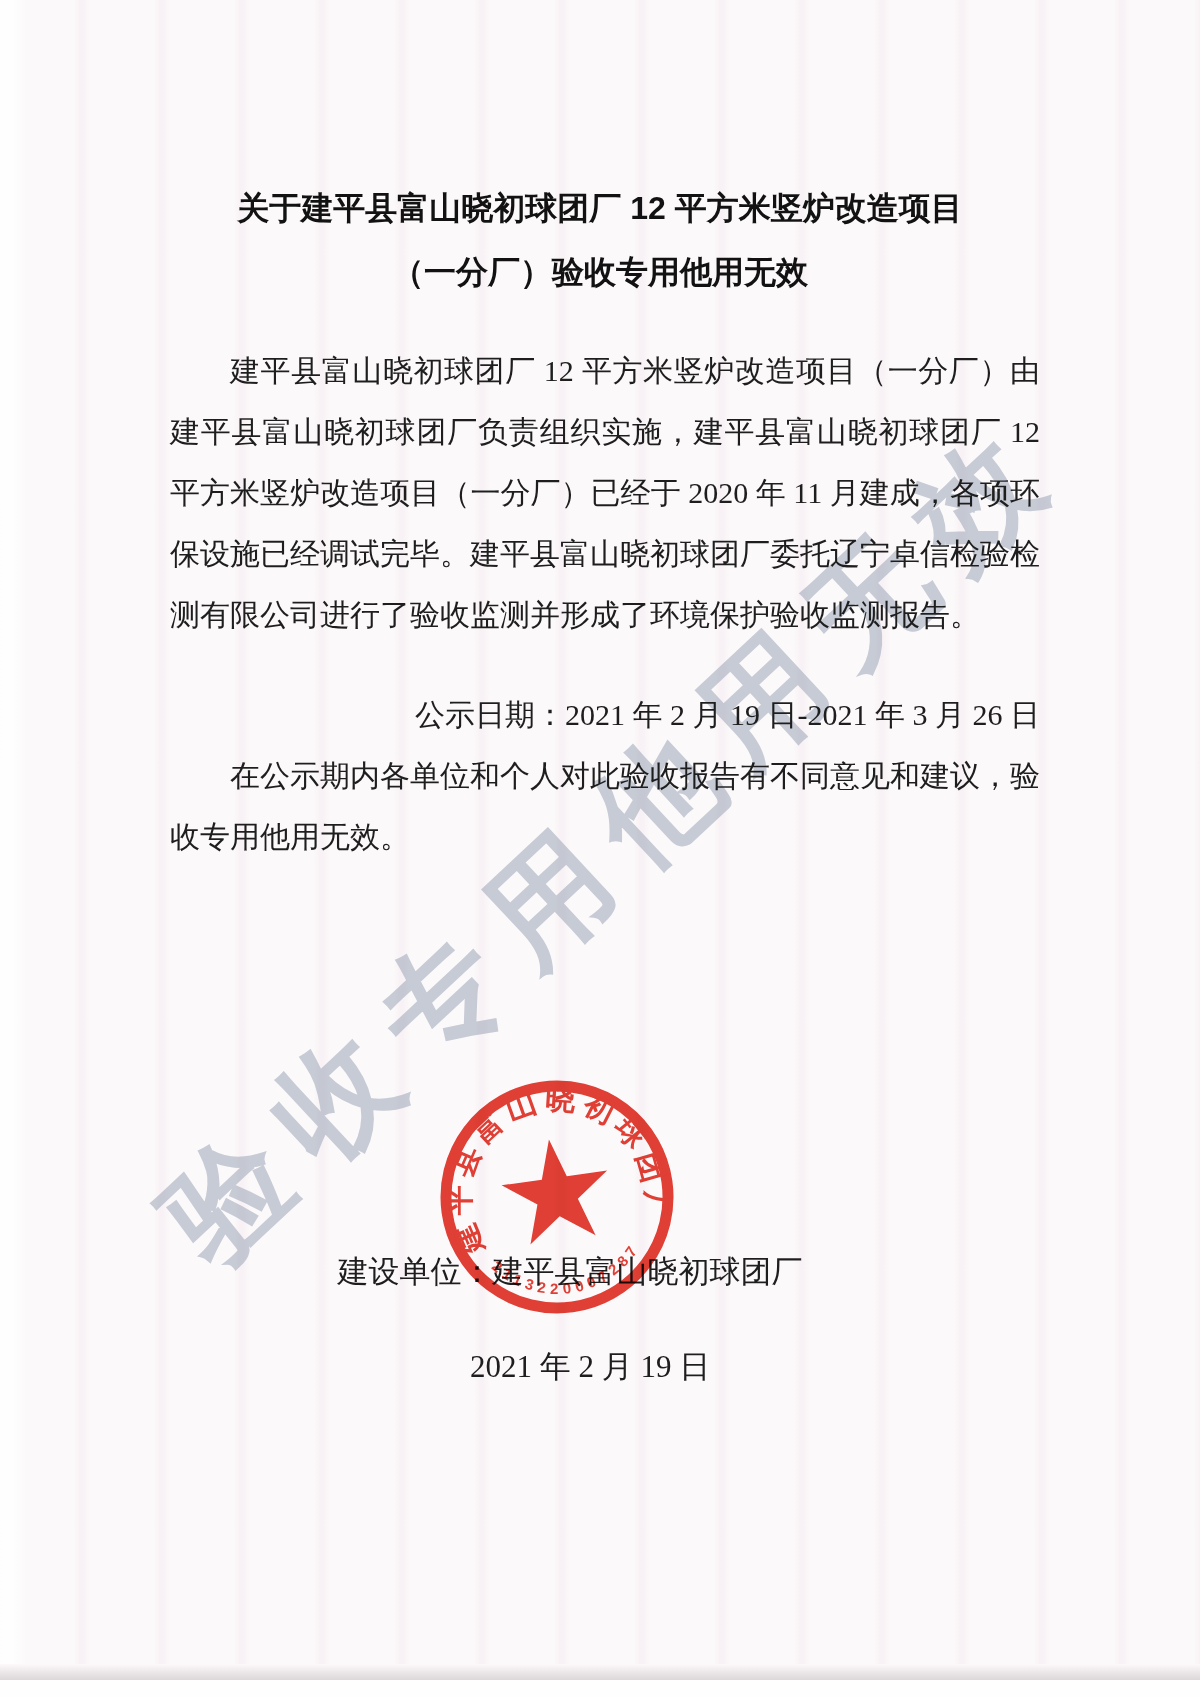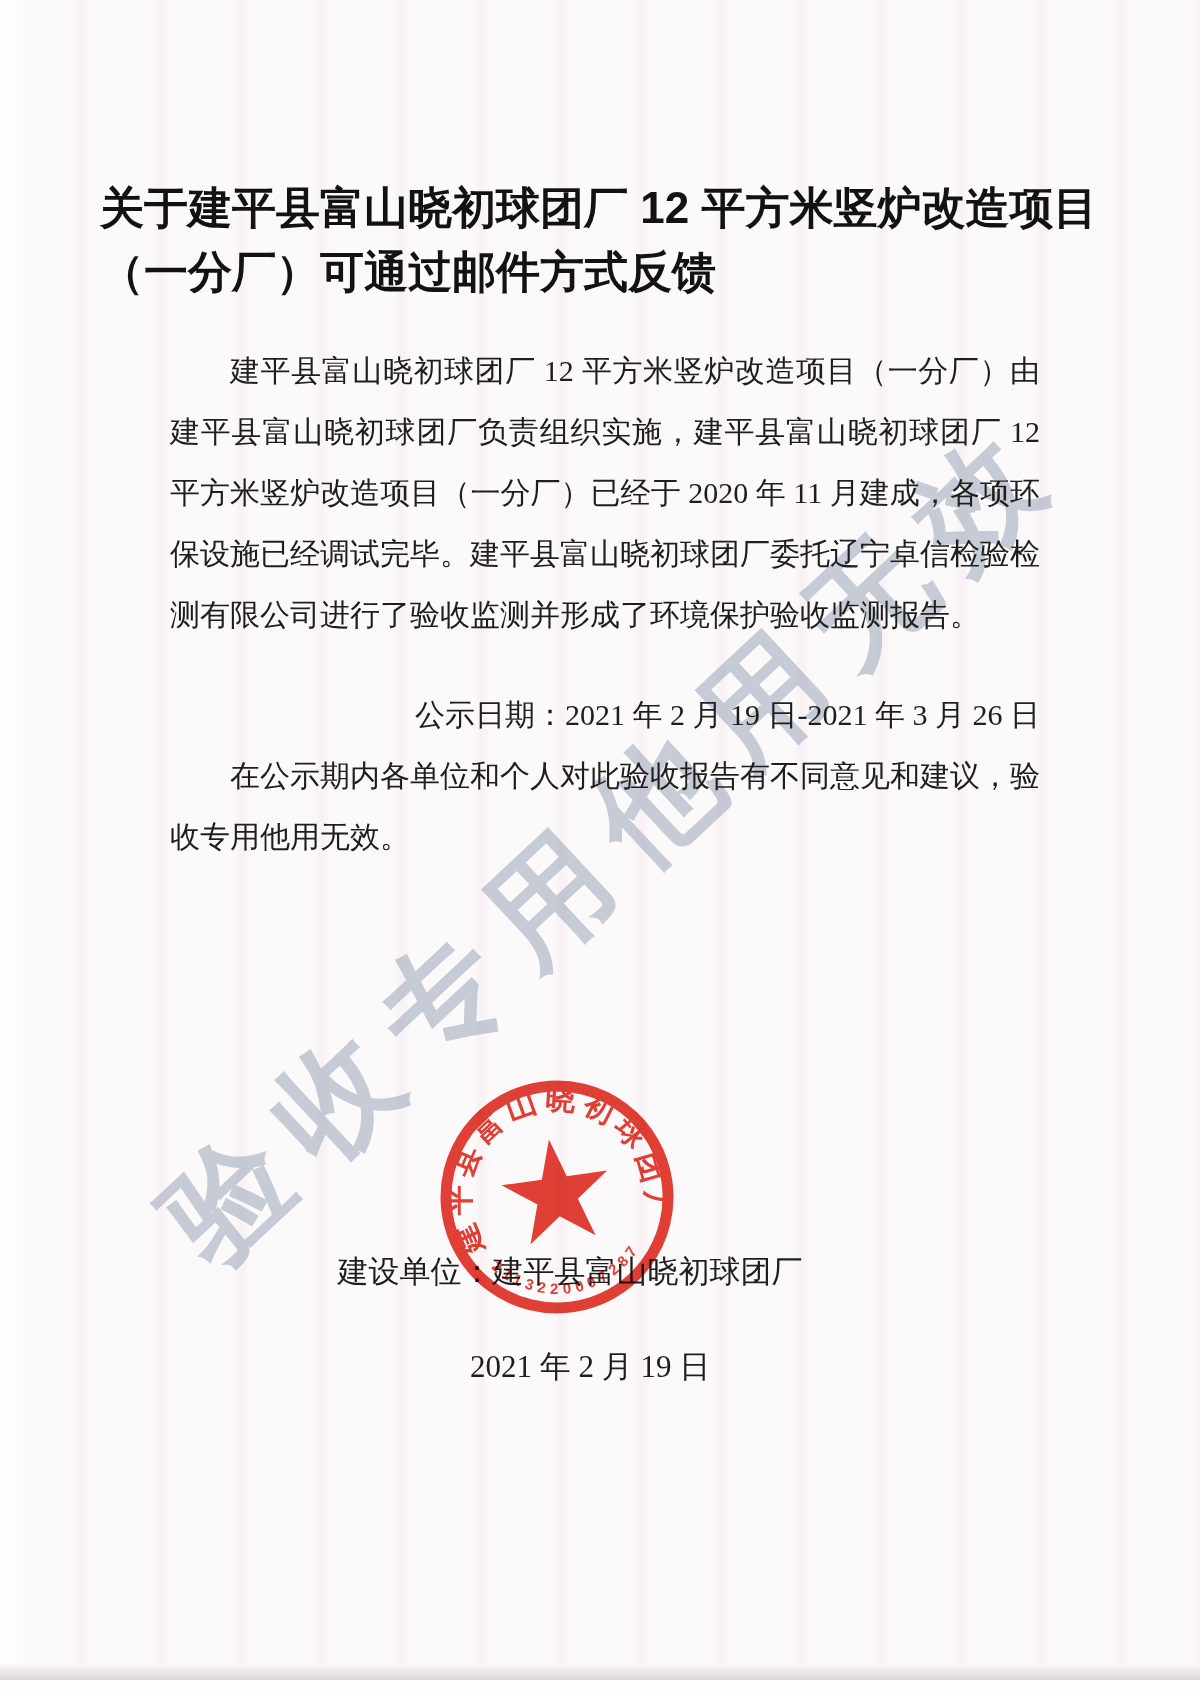--- a/index.html
+++ b/index.html
@@ -26,22 +26,23 @@
     transform:translate(-50%,-50%) rotate(-43deg);
     font-family:"Liberation Sans", sans-serif;
     font-weight:700;
     font-size:120px;letter-spacing:26px;white-space:nowrap;
     color:rgba(146,158,176,0.5);
     z-index:1;
   }
 
   .title{
     position:absolute;top:176px;left:100px;width:1000px;
+    text-align:center;
     font-family:"Liberation Sans", sans-serif;
-    font-weight:700;font-size:44px;line-height:64px;color:#121212;
+    font-weight:700;font-size:32px;line-height:64px;color:#121212;
     z-index:2;
   }
 
   .body-block{
     position:absolute;top:340px;left:170px;width:870px;z-index:2;
   }
   .body-block p{
     margin:0;
     font-size:30px;line-height:61px;
     text-align:justify;
@@ -81,21 +82,21 @@
 </style>
 </head>
 <body>
 
 <div class="page">
 
   <div class="watermark">验收专用他用无效</div>
 
   <div class="title">
     <div>关于建平县富山晓初球团厂 12 平方米竖炉改造项目</div>
-    <div>（一分厂）可通过邮件方式反馈</div>
+    <div>（一分厂）验收专用他用无效</div>
   </div>
 
   <div class="body-block">
     <p>建平县富山晓初球团厂 12 平方米竖炉改造项目（一分厂）由建平县富山晓初球团厂负责组织实施，建平县富山晓初球团厂 12 平方米竖炉改造项目（一分厂）已经于 2020 年 11 月建成，各项环保设施已经调试完毕。建平县富山晓初球团厂委托辽宁卓信检验检测有限公司进行了验收监测并形成了环境保护验收监测报告。</p>
     <p class="gap-before">公示日期：2021 年 2 月 19 日-2021 年 3 月 26 日</p>
     <p>在公示期内各单位和个人对此验收报告有不同意见和建议，验收专用他用无效。</p>
   </div>
 
   <svg class="seal" viewBox="0 0 300 300" aria-hidden="true">
     <circle class="ring" cx="150" cy="150" r="111"></circle>

